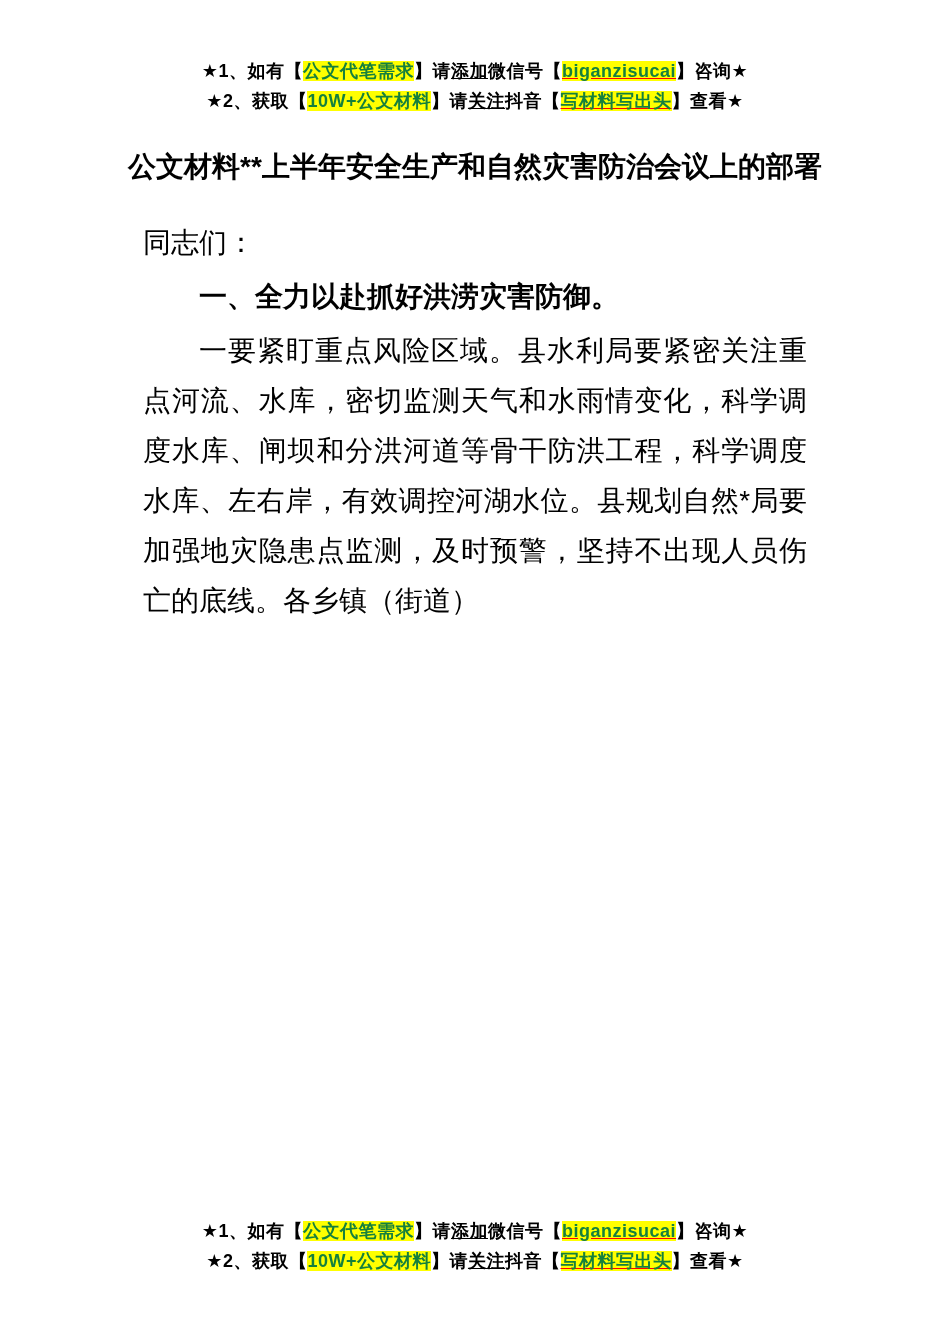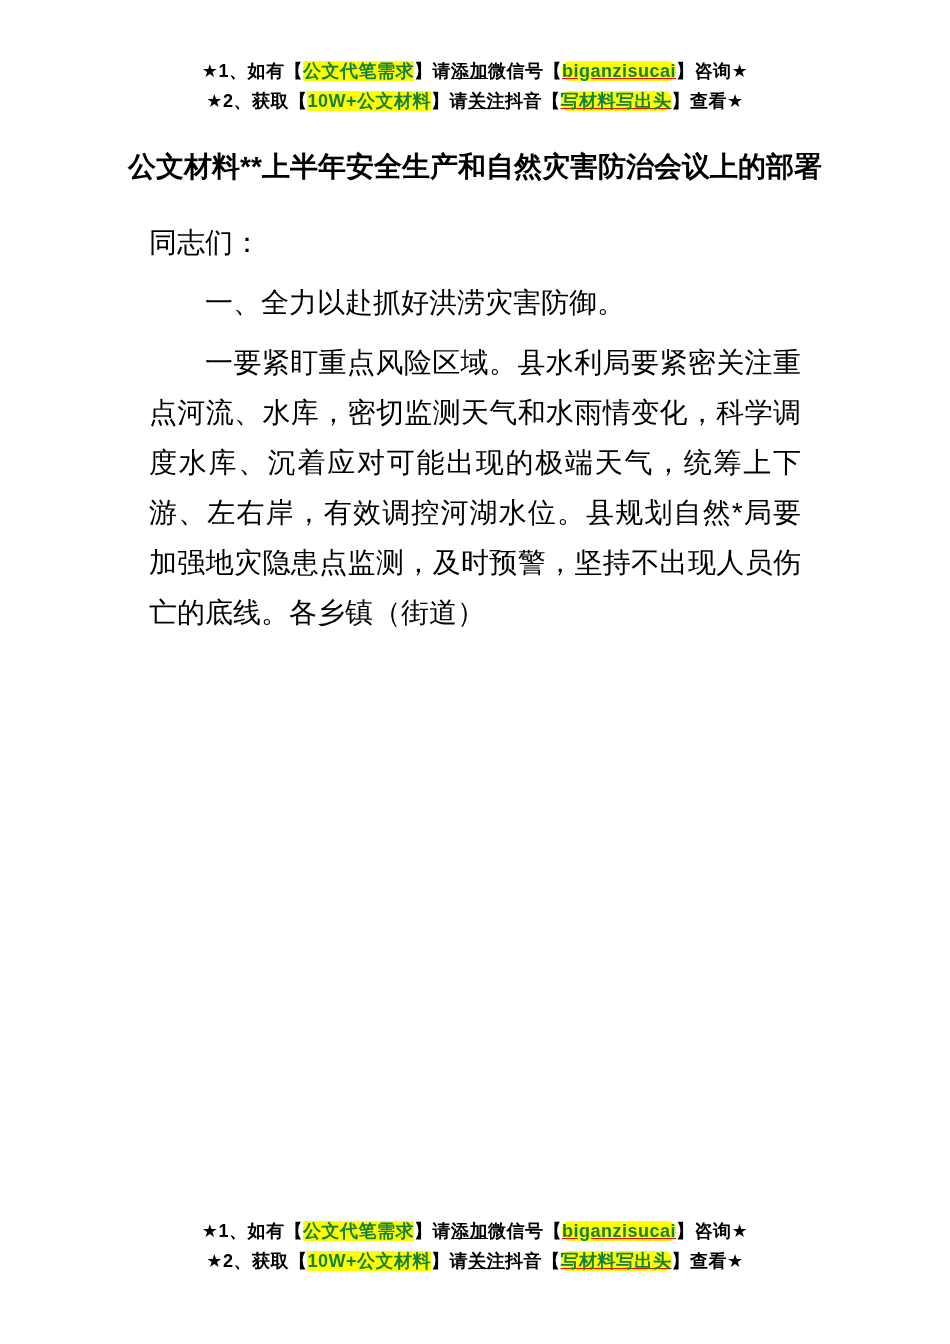--- a/index.html
+++ b/index.html
@@ -23,62 +23,62 @@
     letter-spacing: 0.5px;
     white-space: nowrap;
   }
   .promo-header { padding-top: 56px; }
   .promo-footer { position: absolute; left: 0; top: 1216px; }
   .hl {
     background: #ffff00;
     color: #15803d;
   }
   .ul { text-decoration: underline; }           
-  .hl.ul { text-decoration-color: #ff0000; border-radius: 8px; }
+  .hl.ul { text-decoration-color: #ff0000; }
   
   .doc-title {
     margin: 25px auto 0 auto;
     width: 760px;
     text-align: center;
     font-size: 28px;
     line-height: 52px;
     font-weight: 700;
   }
   .doc-title .t-line { display: block; }
   
   .doc-body {
     width: 672px;
     margin: 25px auto 0 auto;
     font-size: 28px;
     line-height: 50px;
     text-align: justify;
     text-justify: inter-character;
   }
-  .para { margin: 10px; text-indent: 2em; }
+  .para { margin: 4px; text-indent: 2em; }
   .para.no-indent { text-indent: 0; }
-  .para.heading { font-weight: 400; }
+  .para.heading { font-weight: 700; }
 </style>
 </head>
 <body>
 
 <div class="page">
 
   <div class="promo promo-header">
     <div class="promo-line"><span>★1、如有【</span><span class="hl">公文代笔需求</span><span>】请</span><span class="ul">添加</span><span>微信号【</span><span class="hl ul">biganzisucai</span><span>】咨询★</span></div>
     <div class="promo-line"><span>★2、获取【</span><span class="hl">10W+公文材料</span><span>】请</span><span class="ul">关注</span><span>抖音【</span><span class="hl ul">写材料写出头</span><span>】查看★</span></div>
   </div>
 
   <h1 class="doc-title">
     <span class="t-line">公文材料**上半年安全生产和自然灾害防治会议上的部署</span>
   </h1>
 
   <div class="doc-body">
     <p class="para no-indent">同志们：</p>
     <p class="para heading">一、全力以赴抓好洪涝灾害防御。</p>
-    <p class="para">一要紧盯重点风险区域。县水利局要紧密关注重点河流、水库，密切监测天气和水雨情变化，科学调度水库、沉着应对可能出现的极端天气，统筹上下游、左右岸，有效调控河湖水位。县规划自然*局要加强地灾隐患点监测，及时预警，坚持不出现人员伤亡的底线。各乡镇（街道）</p>
+    <p class="para">一要紧盯重点风险区域。县水利局要紧密关注重点河流、水库，密切监测天气和水雨情变化，科学调度水库、闸坝和分洪河道等骨干防洪工程，科学调度水库、左右岸，有效调控河湖水位。县规划自然*局要加强地灾隐患点监测，及时预警，坚持不出现人员伤亡的底线。各乡镇（街道）</p>
   </div>
 
   <div class="promo promo-footer">
     <div class="promo-line"><span>★1、如有【</span><span class="hl">公文代笔需求</span><span>】请</span><span class="ul">添加</span><span>微信号【</span><span class="hl ul">biganzisucai</span><span>】咨询★</span></div>
     <div class="promo-line"><span>★2、获取【</span><span class="hl">10W+公文材料</span><span>】请</span><span class="ul">关注</span><span>抖音【</span><span class="hl ul">写材料写出头</span><span>】查看★</span></div>
   </div>
 
 </div>
 
 </body></html>

